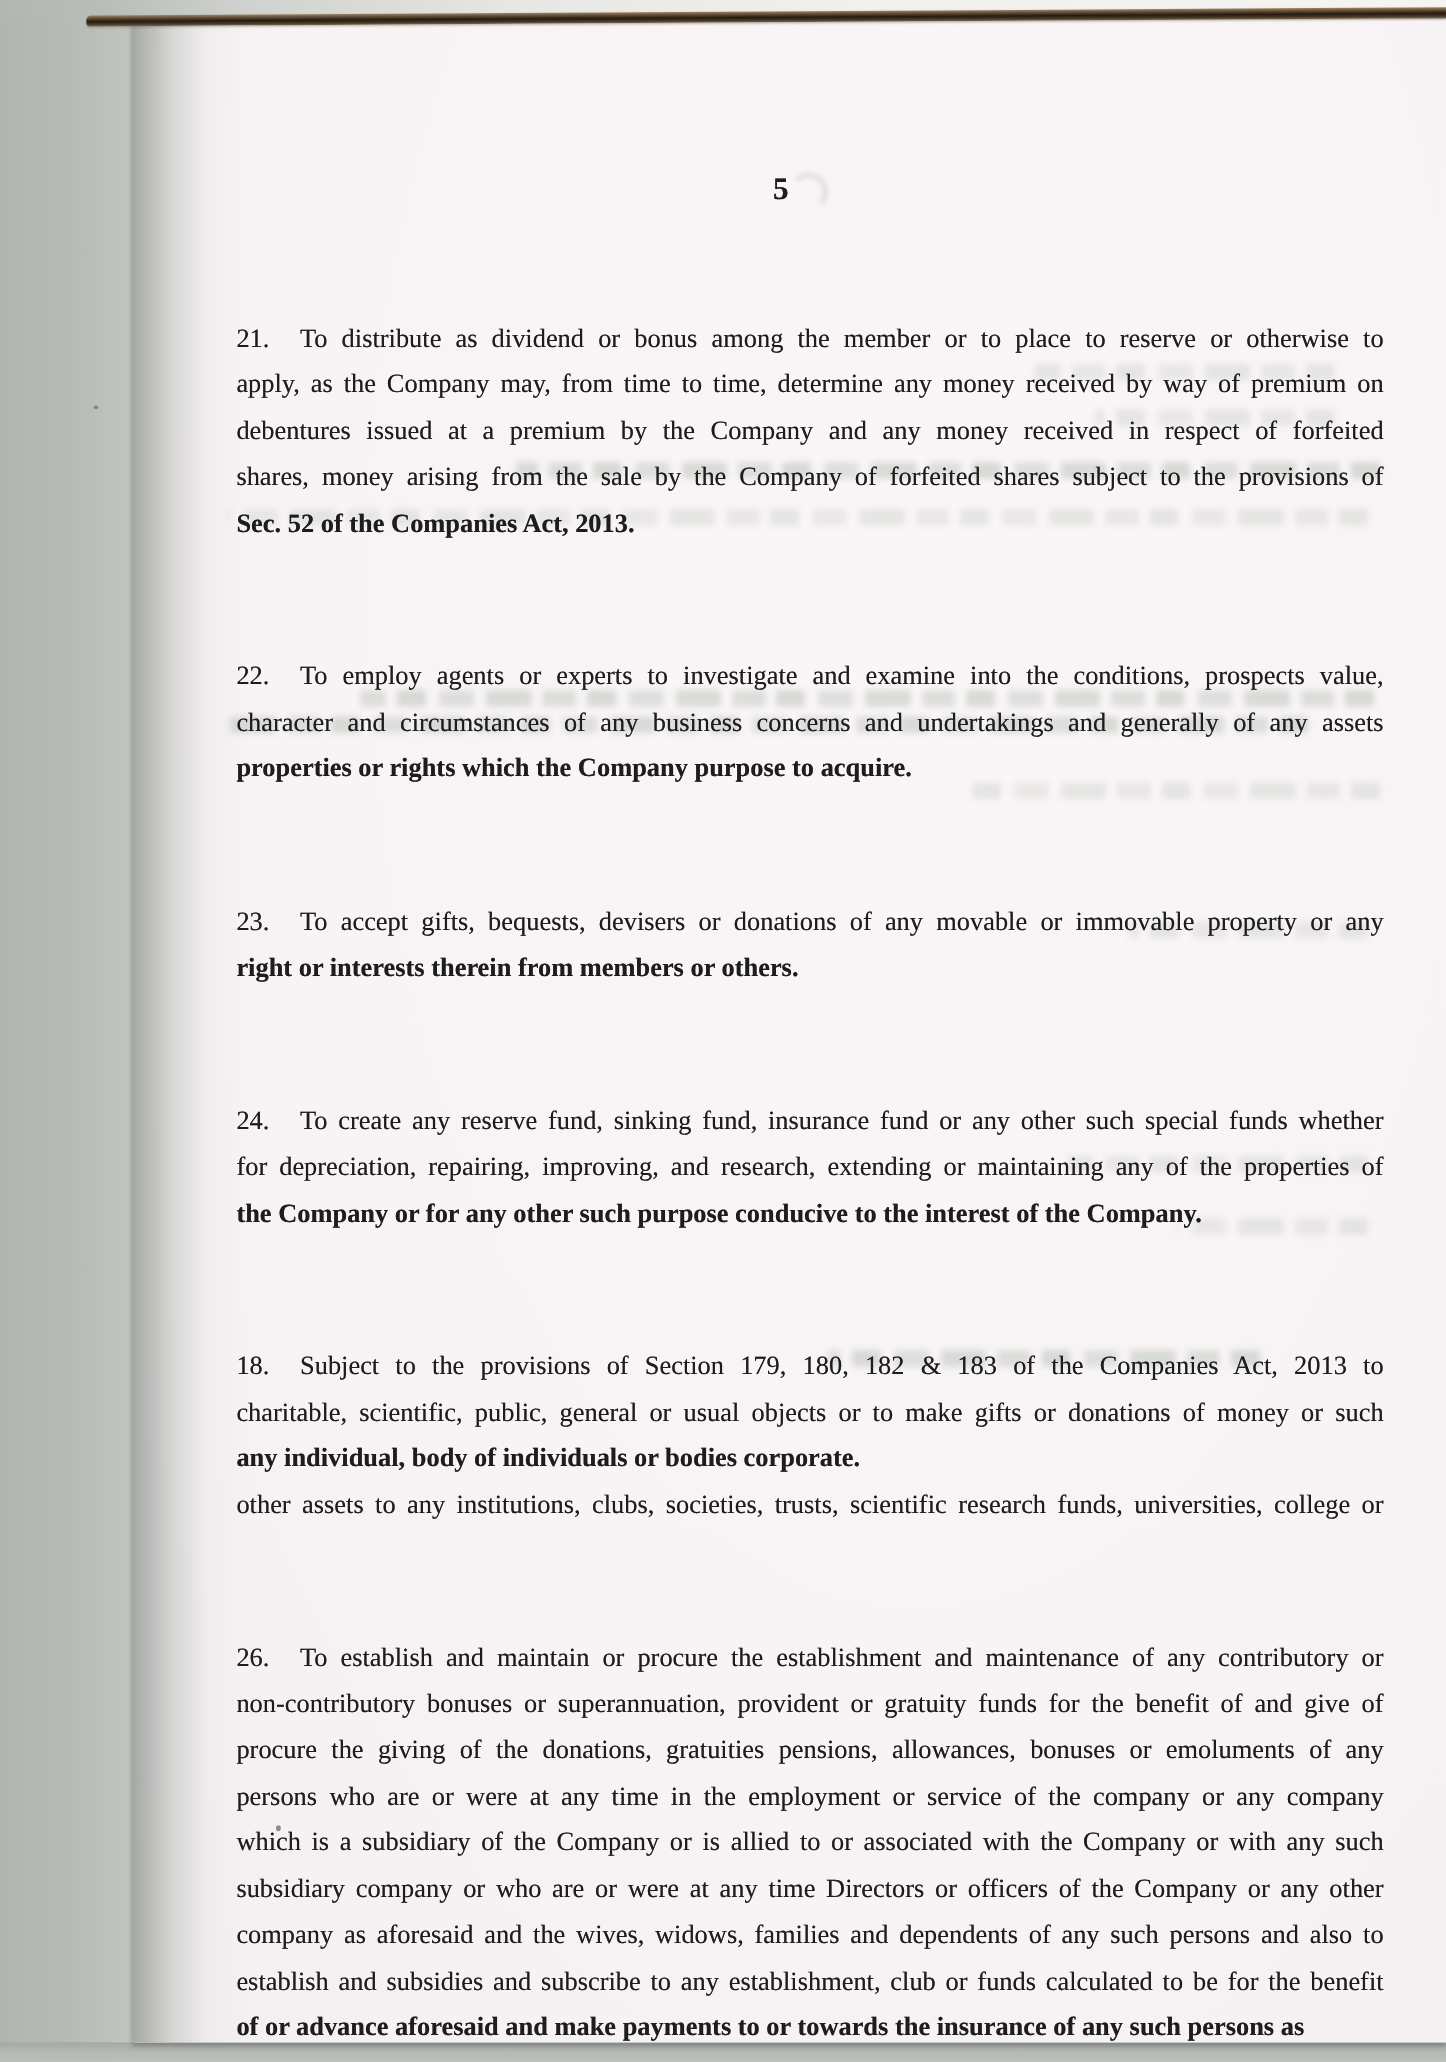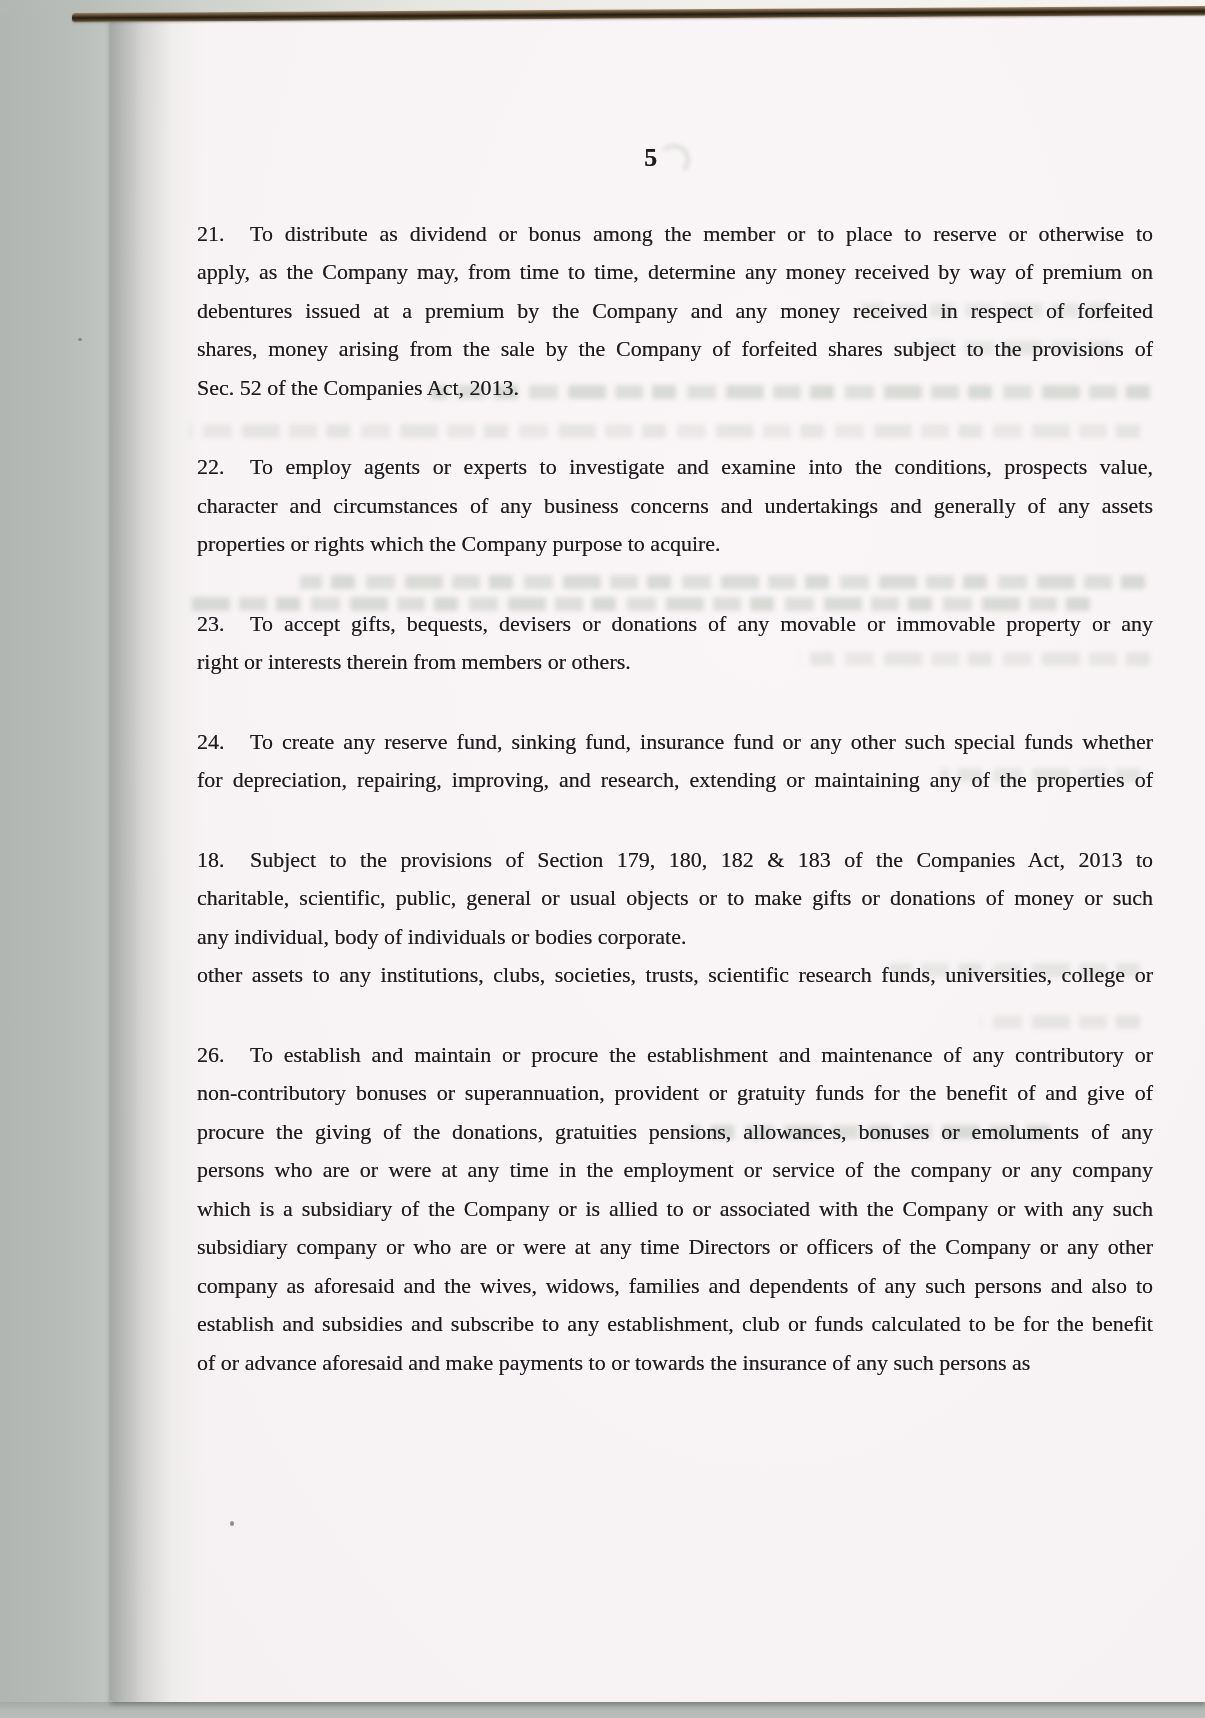--- a/index.html
+++ b/index.html
@@ -52,22 +52,22 @@
     font-size:22px;line-height:38.5px;color:#1d1c1f;
     text-shadow:0 0 .4px rgba(25,25,30,.65);
   }
   .pagenum{
     text-align:center;padding-right:48px;
     font-size:26px;font-weight:600;letter-spacing:.5px;
   }
   .clause{margin-top:41px;}
   .clause.first{margin-top:37px;}
   .line{text-align:justify;text-align-last:justify;}
-  .line.last{text-align-last:left;}
-  .num{display:inline-block;width:53px;}
+  .line.last{text-align-last:left;font-weight:bold;}
+  .num{display:inline-block;width:53px;margin-top:48px;}
 
   
   .bleed{
     position:absolute;height:14px;filter:blur(2.6px);opacity:.5;transform:scaleX(-1);
     background-image:repeating-linear-gradient(90deg,
       rgba(116,136,118,.50) 0 24px,rgba(116,136,118,0) 24px 33px,
       rgba(116,136,118,.42) 33px 61px,rgba(116,136,118,0) 61px 70px,
       rgba(116,136,118,.48) 70px 108px,rgba(116,136,118,0) 108px 118px,
       rgba(116,136,118,.40) 118px 147px,rgba(116,136,118,0) 147px 158px);
   }
@@ -119,20 +119,21 @@
             <div class="line">character and circumstances of any business concerns and undertakings and generally of any assets</div>
             <div class="line last">properties or rights which the Company purpose to acquire.</div>
           </div>
           <div class="clause">
             <div class="line"><span class="num">23.</span><span>To accept gifts, bequests, devisers or donations of any movable or immovable property or any</span></div>
             <div class="line last">right or interests therein from members or others.</div>
           </div>
           <div class="clause">
             <div class="line"><span class="num">24.</span><span>To create any reserve fund, sinking fund, insurance fund or any other such special funds whether</span></div>
             <div class="line">for depreciation, repairing, improving, and research, extending or maintaining any of the properties of</div>
+            <div class="line last">the Company or for any other such purpose conducive to the interest of the Company.</div>
           </div>
           <div class="clause">
             <div class="line"><span class="num">18.</span><span>Subject to the provisions of Section 179, 180, 182 &amp; 183 of the Companies Act, 2013 to</span></div>
             <div class="line">charitable, scientific, public, general or usual objects or to make gifts or donations of money or such</div>
             <div class="line last">any individual, body of individuals or bodies corporate.</div>
             <div class="line">other assets to any institutions, clubs, societies, trusts, scientific research funds, universities, college or</div>
           </div>
           <div class="clause">
             <div class="line"><span class="num">26.</span><span>To establish and maintain or procure the establishment and maintenance of any contributory or</span></div>
             <div class="line">non-contributory bonuses or superannuation, provident or gratuity funds for the benefit of and give of</div>

